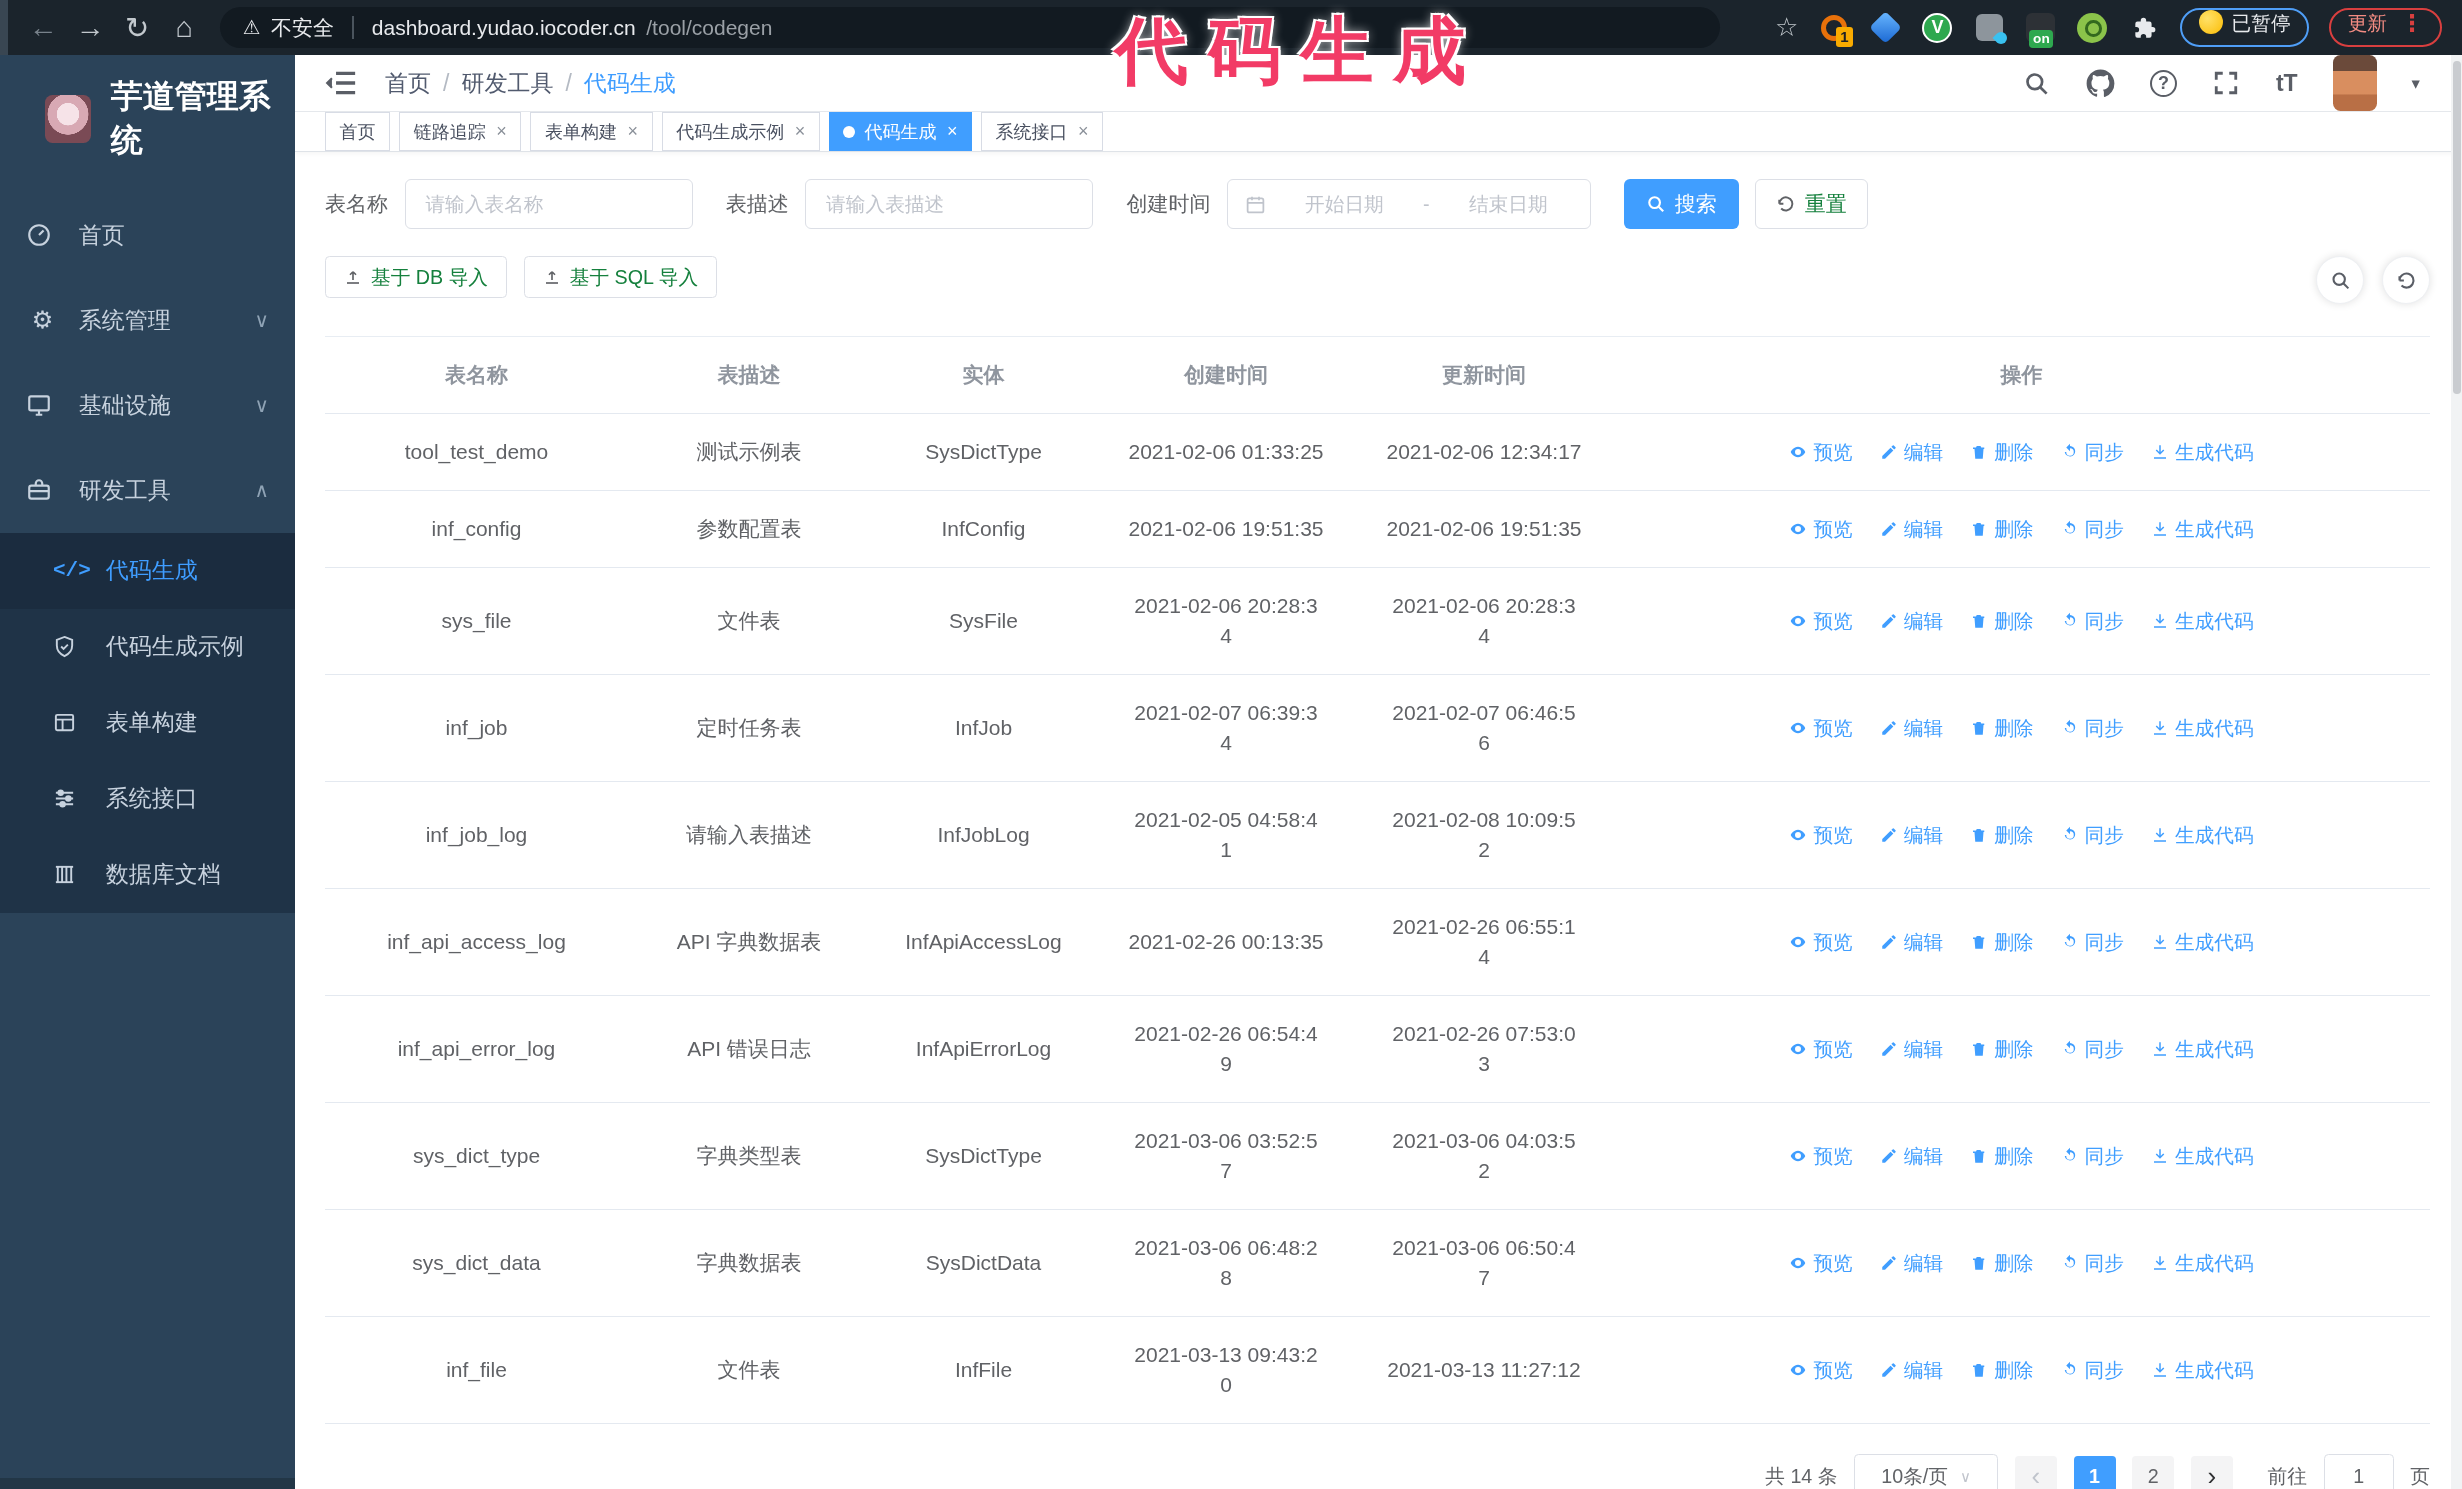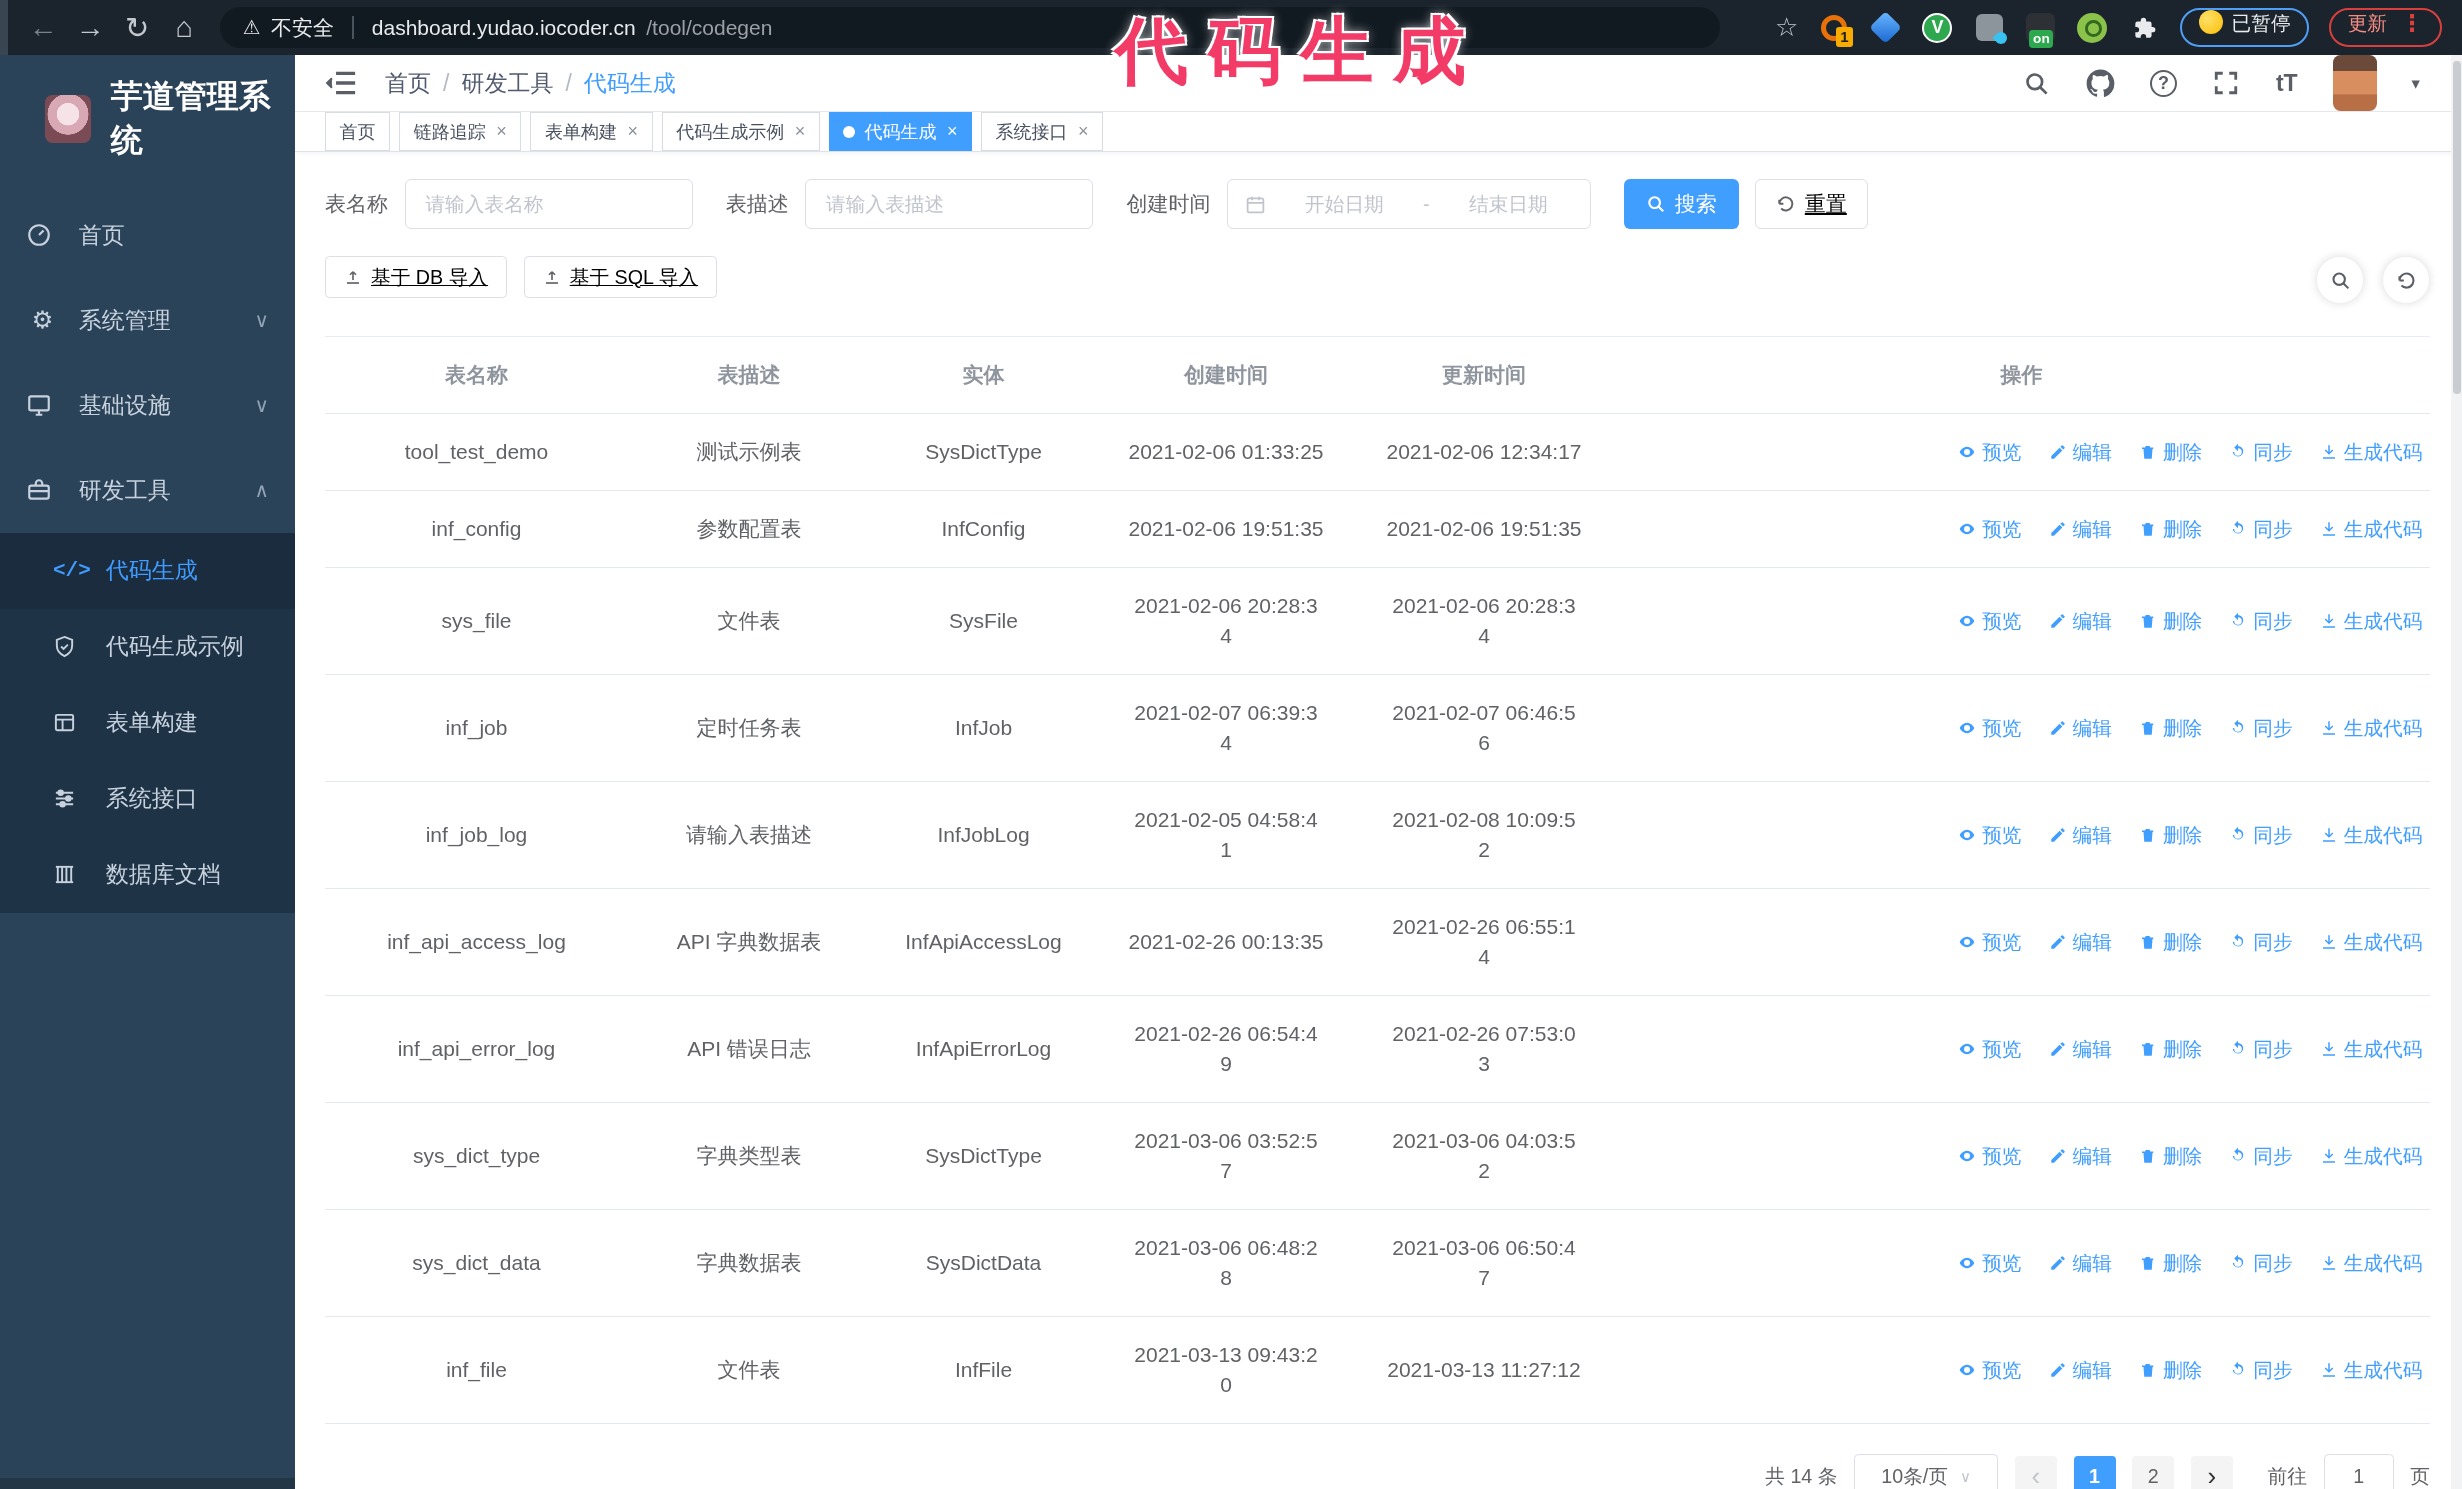--- a/index.html
+++ b/index.html
@@ -106,37 +106,37 @@
     font-size:19.7px; color:#303133; outline:none; }
   .finput::placeholder { color:#c0c4cc; }
   .fgroup { display:flex; align-items:center; margin-right:33px; }
   .datebox { width:364px; height:50px; border:1.5px solid #dcdfe6; border-radius:6px; display:flex;
     align-items:center; padding:0 16.7px; color:#c0c4cc; font-size:19.7px; gap:13.6px; cursor:text; }
   .datebox .cal { color:#c0c4cc; }
   .datebox .dph { flex:1; text-align:center; }
   .btn { display:inline-flex; align-items:center; justify-content:center; gap:9px; height:50px;
     border-radius:6px; font-size:21px; cursor:pointer; border:1.5px solid transparent; }
   .btn.primary { background:#409eff; color:#fff; padding:0 21px; }
-  .btn.plain { background:#fff; color:#000000; border-color:#dcdfe6; padding:0 19.7px;text-decoration:underline; }
+  .btn.plain { background:#fff; color:#15803d; border-color:#dcdfe6; padding:0 19.7px; }
 
   .toolbar { margin-top:27px; display:flex; align-items:flex-start; }
   .btn.small { height:42px; font-size:19.7px; border-radius:4.5px; padding:0 18px; margin-right:16.7px; }
   .tool-right { margin-left:auto; display:flex; gap:18px; }
   .circle-btn { width:48px; height:48px; border-radius:50%; background:#fff; border:0.8px solid #eef0f3;
     box-shadow:0 0 9px rgba(0,0,0,.12); display:flex; align-items:center; justify-content:center;
     color:#5a5e66; cursor:pointer; }
 
   
   .table { margin-top:32px; border-top:1.5px solid #e8edf3; font-size:21px; color:#606266; }
   .tr { display:flex; border-bottom:1.5px solid #e4e9f0; align-items:center; }
   .tr.head { color:#8f959e; font-weight:bold; }
   .td { text-align:center; padding:23px 7.6px; line-height:30px; }
   .c-name{width:303px;} .c-desc{width:242px;} .c-entity{width:227px;}
   .c-created{width:258px;} .c-updated{width:258px;} .c-actions{flex:1;}
-  .acts { display:flex; justify-content:flex-end; gap:27px; }
+  .acts { display:flex; justify-content:center; gap:27px; }
   .act { display:inline-flex; align-items:center; gap:6px; color:#409eff; font-size:19.7px;
     cursor:pointer; text-decoration:none; white-space:nowrap; }
   .act svg { flex:0 0 auto; }
 
   
   .pagination { display:flex; justify-content:flex-end; align-items:center; gap:16.7px;
     margin:30px 0 0 0; font-size:19.7px; color:#606266; }
   .psize { width:144px; height:45px; border:1.5px solid #dcdfe6; border-radius:4.5px; display:flex;
     align-items:center; justify-content:center; gap:12px; color:#606266; cursor:pointer; }
   .psize .caret { color:#c0c4cc; font-size:15px; }

